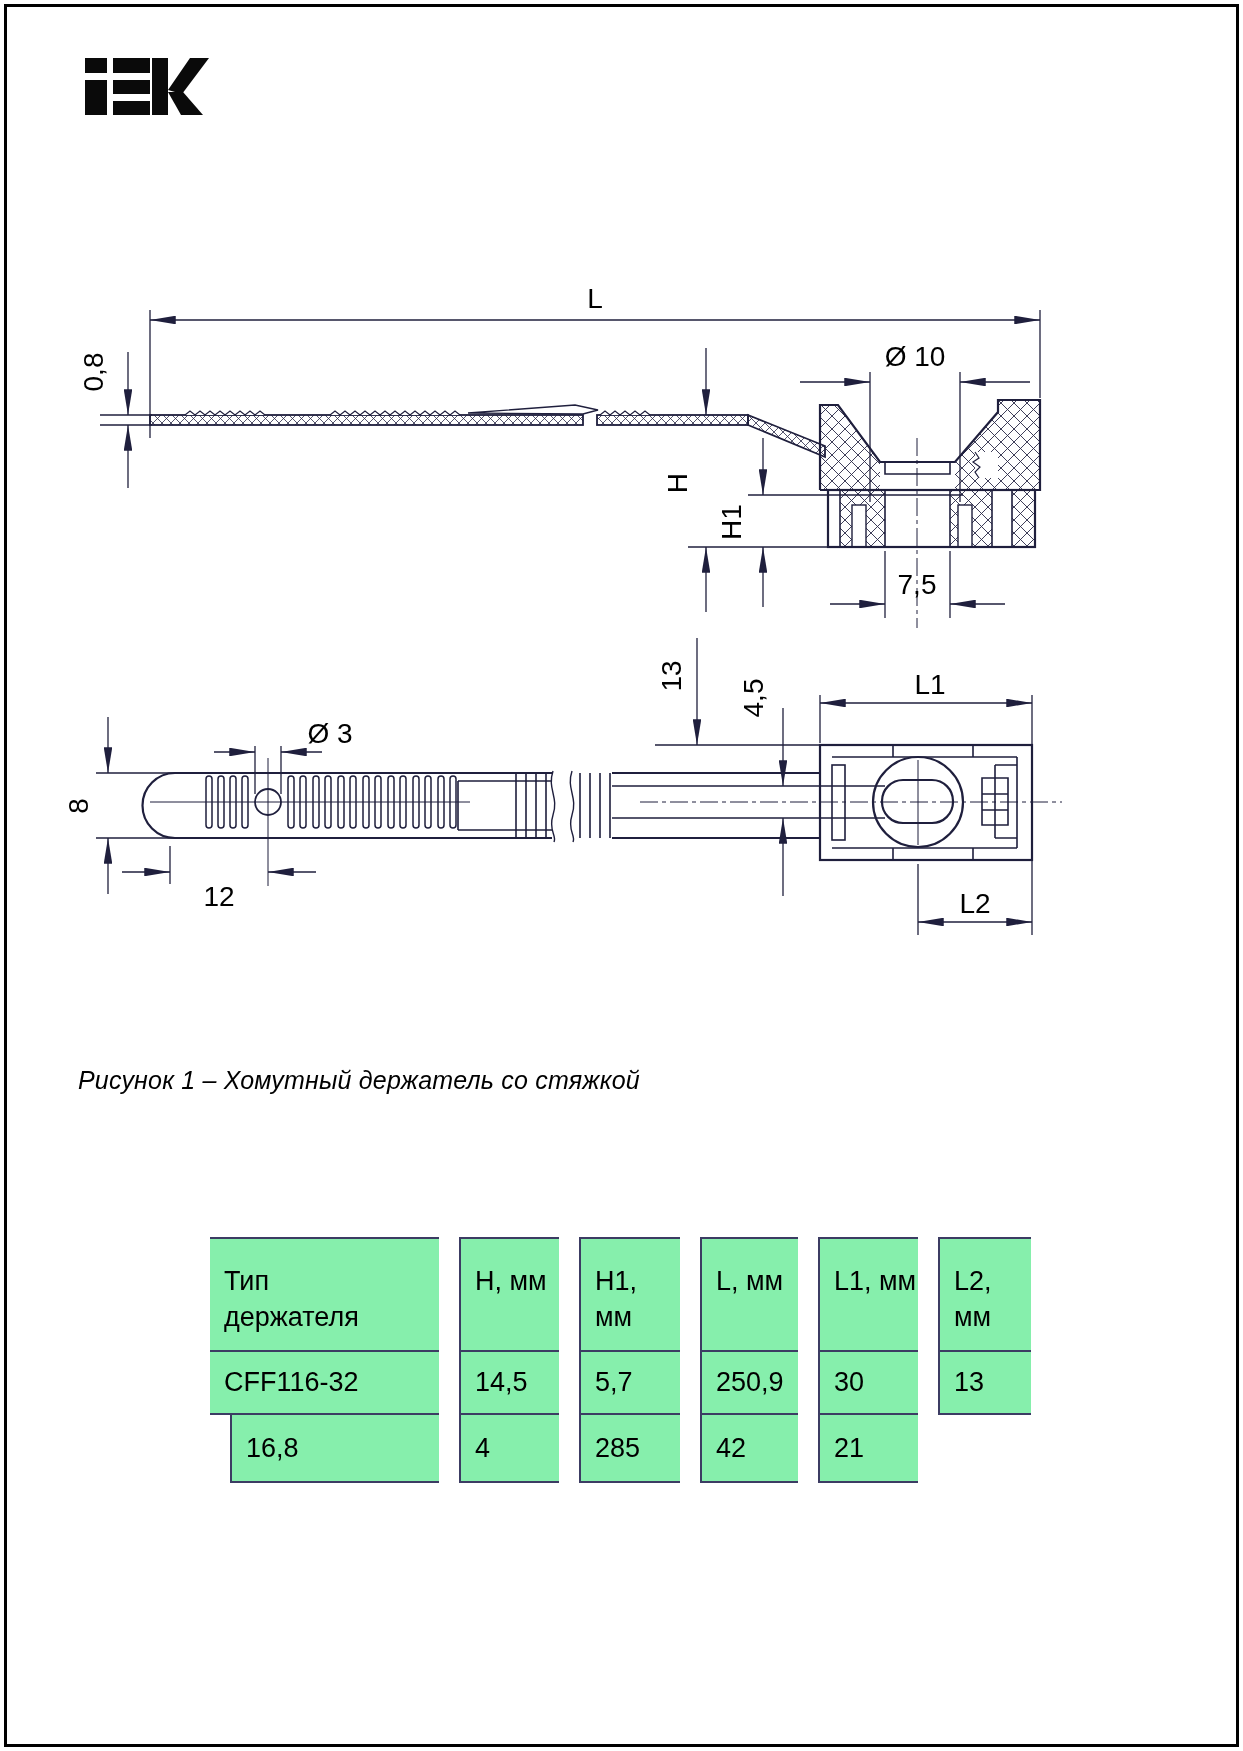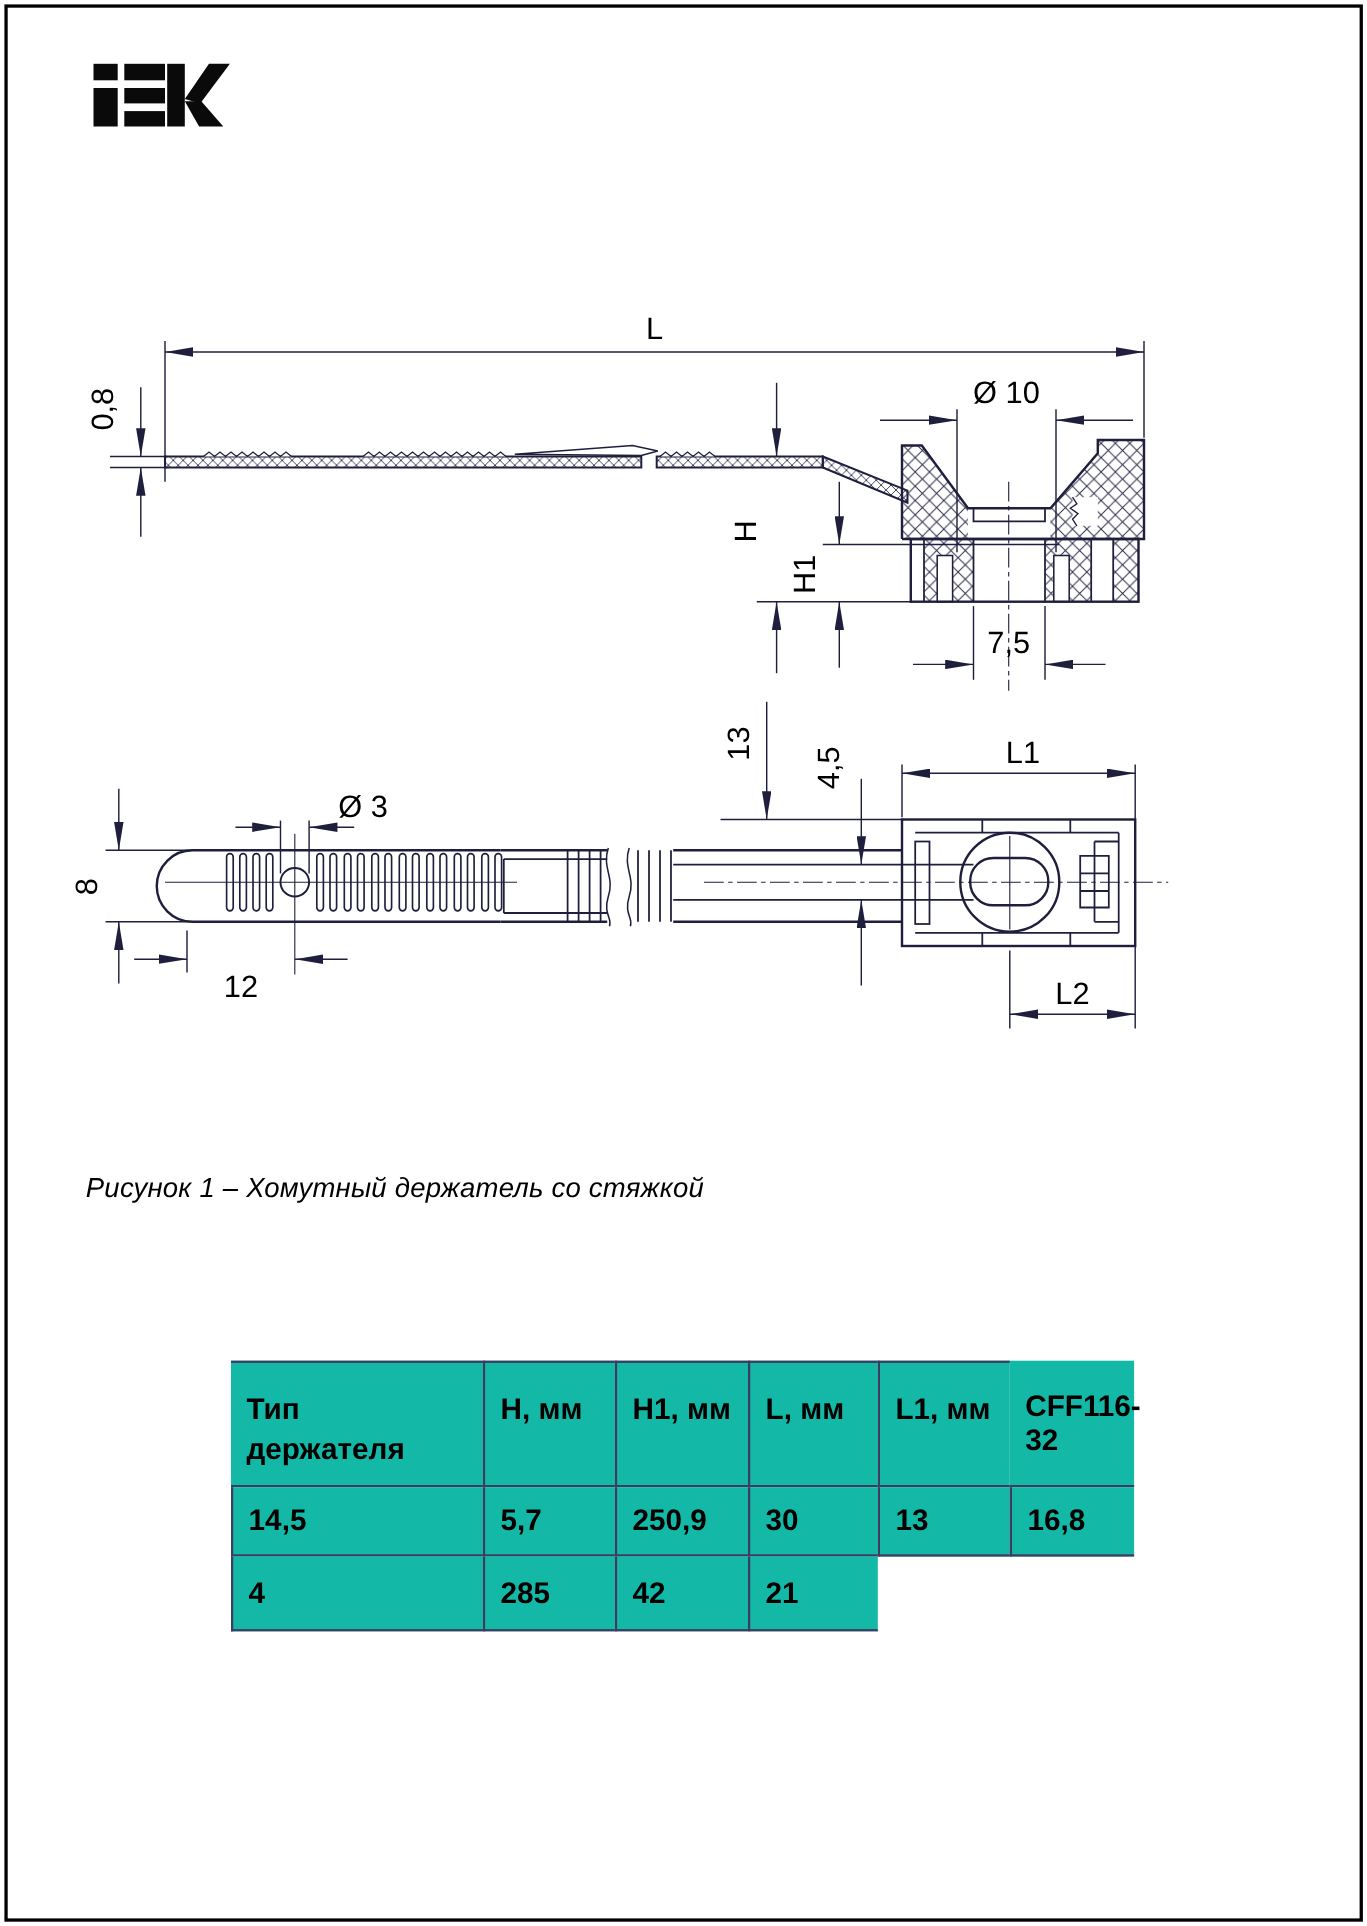--- a/index.html
+++ b/index.html
@@ -5,24 +5,24 @@
   html,body{margin:0;padding:0;background:#e8e8e8;}
   .page{position:relative;width:1243px;height:1751px;background:#ffffff;overflow:hidden;
         font-family:"Liberation Sans",sans-serif;color:#000;}
   .frame{position:absolute;inset:4px;border:3px solid #000;pointer-events:none;}
   svg.fig{position:absolute;left:0;top:0;}
   .caption{position:absolute;left:78px;top:1066px;font-size:25px;letter-spacing:.2px;font-style:italic;}
   .tbl{position:absolute;left:210px;top:1237px;display:grid;
        grid-template-columns:229px 120px 121px 118px 120px 113px;
        grid-template-rows:115px 63px 68px;font-size:27px;}
   .tbl>div{border-bottom:2px solid #3c3c63;display:flex;align-items:center;
-           padding-left:14px;box-sizing:border-box;background:#14b8a6;font-weight:bold;}
+           padding-left:14px;box-sizing:border-box;background:#86efac;}
   .tbl .th{border-top:2px solid #3c3c63;align-items:flex-start;padding-top:24px;
            line-height:36px;white-space:pre-line;}
-  .tbl .cl{border-left:2px solid #3c3c63;}
+  .tbl .cl{border-left:2px solid #3c3c63;margin-left:20px;}
   text{font-family:"Liberation Sans",sans-serif;font-size:28px;fill:#000;}
 </style>
 </head>
 <body>
 
 <div class="page">
   <div class="frame"></div>
 
   <svg class="fig" width="1243" height="960" viewBox="0 0 1243 960">
     <defs>
@@ -218,20 +218,21 @@
 
   <div class="caption">Рисунок 1 – Хомутный держатель со стяжкой</div>
 
   <div class="tbl">
     <div class="th">Тип
 держателя</div>
     <div class="th cl">H, мм</div>
     <div class="th cl">H1, мм</div>
     <div class="th cl">L, мм</div>
     <div class="th cl">L1, мм</div>
+    <div class="th cl">L2, мм</div>
 
     <div>CFF116-32</div>
     <div class="cl">14,5</div>
     <div class="cl">5,7</div>
     <div class="cl">250,9</div>
     <div class="cl">30</div>
     <div class="cl">13</div>
 
     <div class="cl">16,8</div>
     <div class="cl">4</div>

